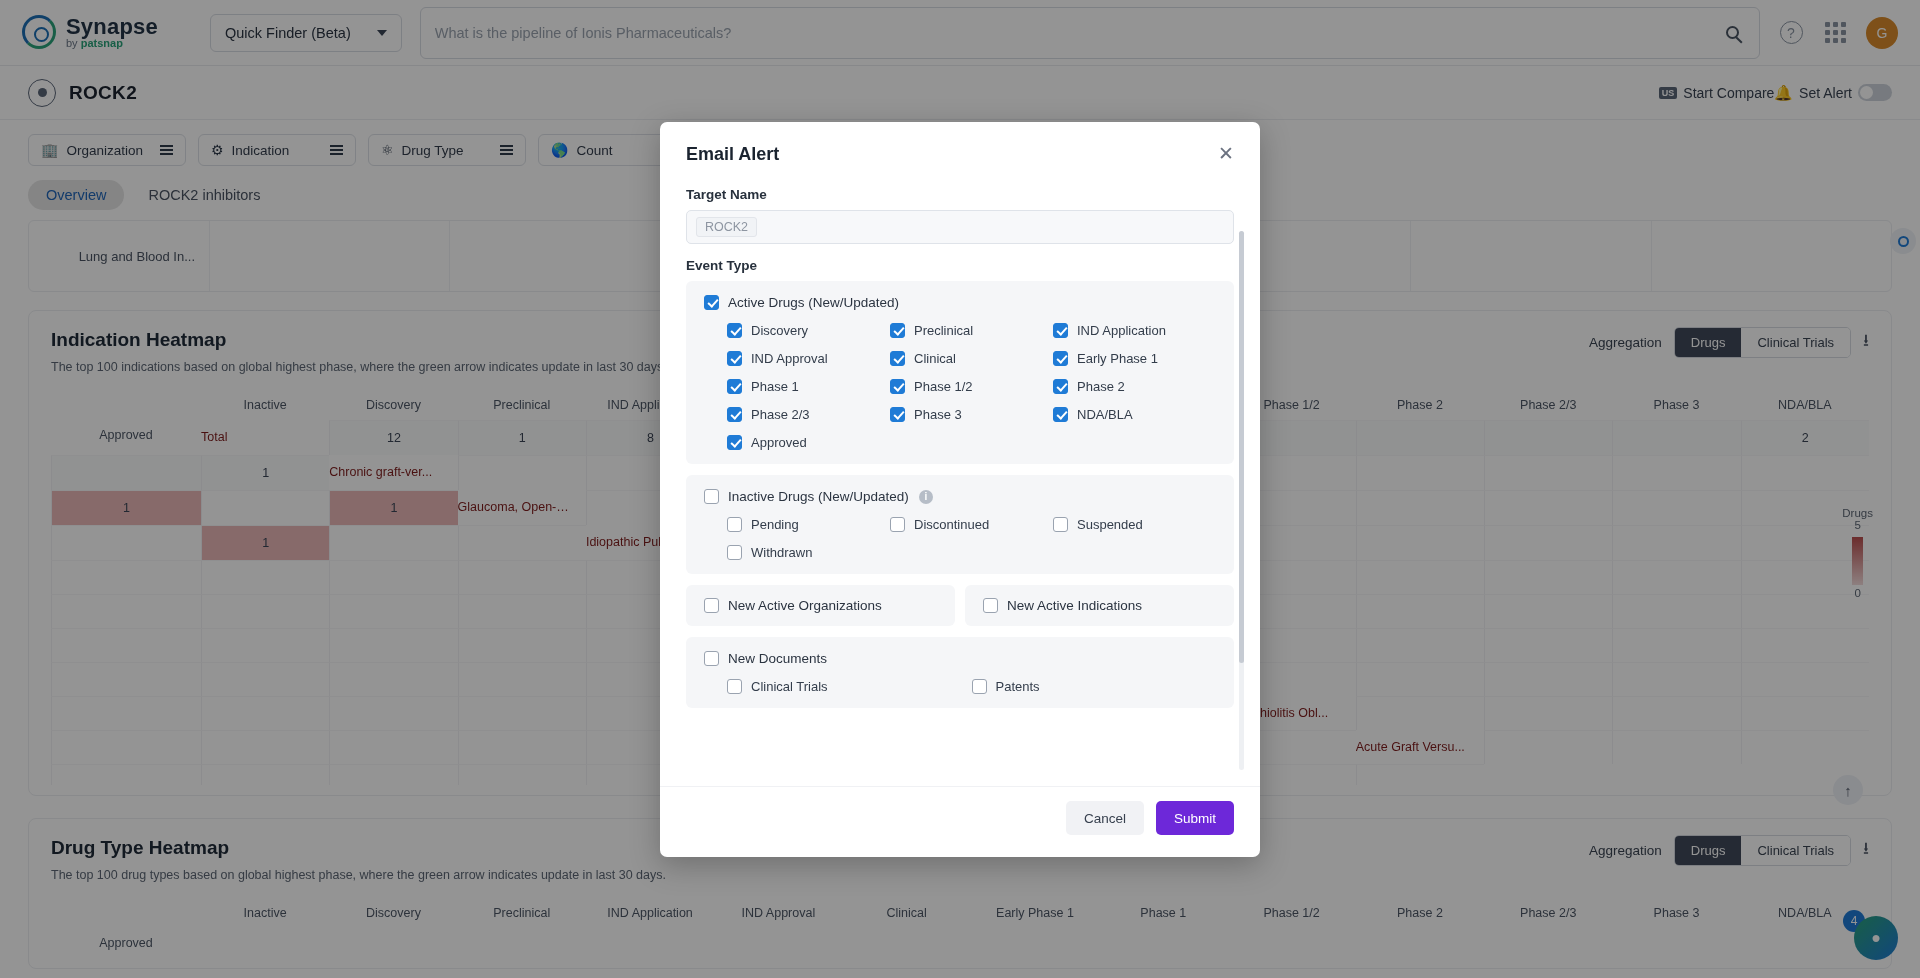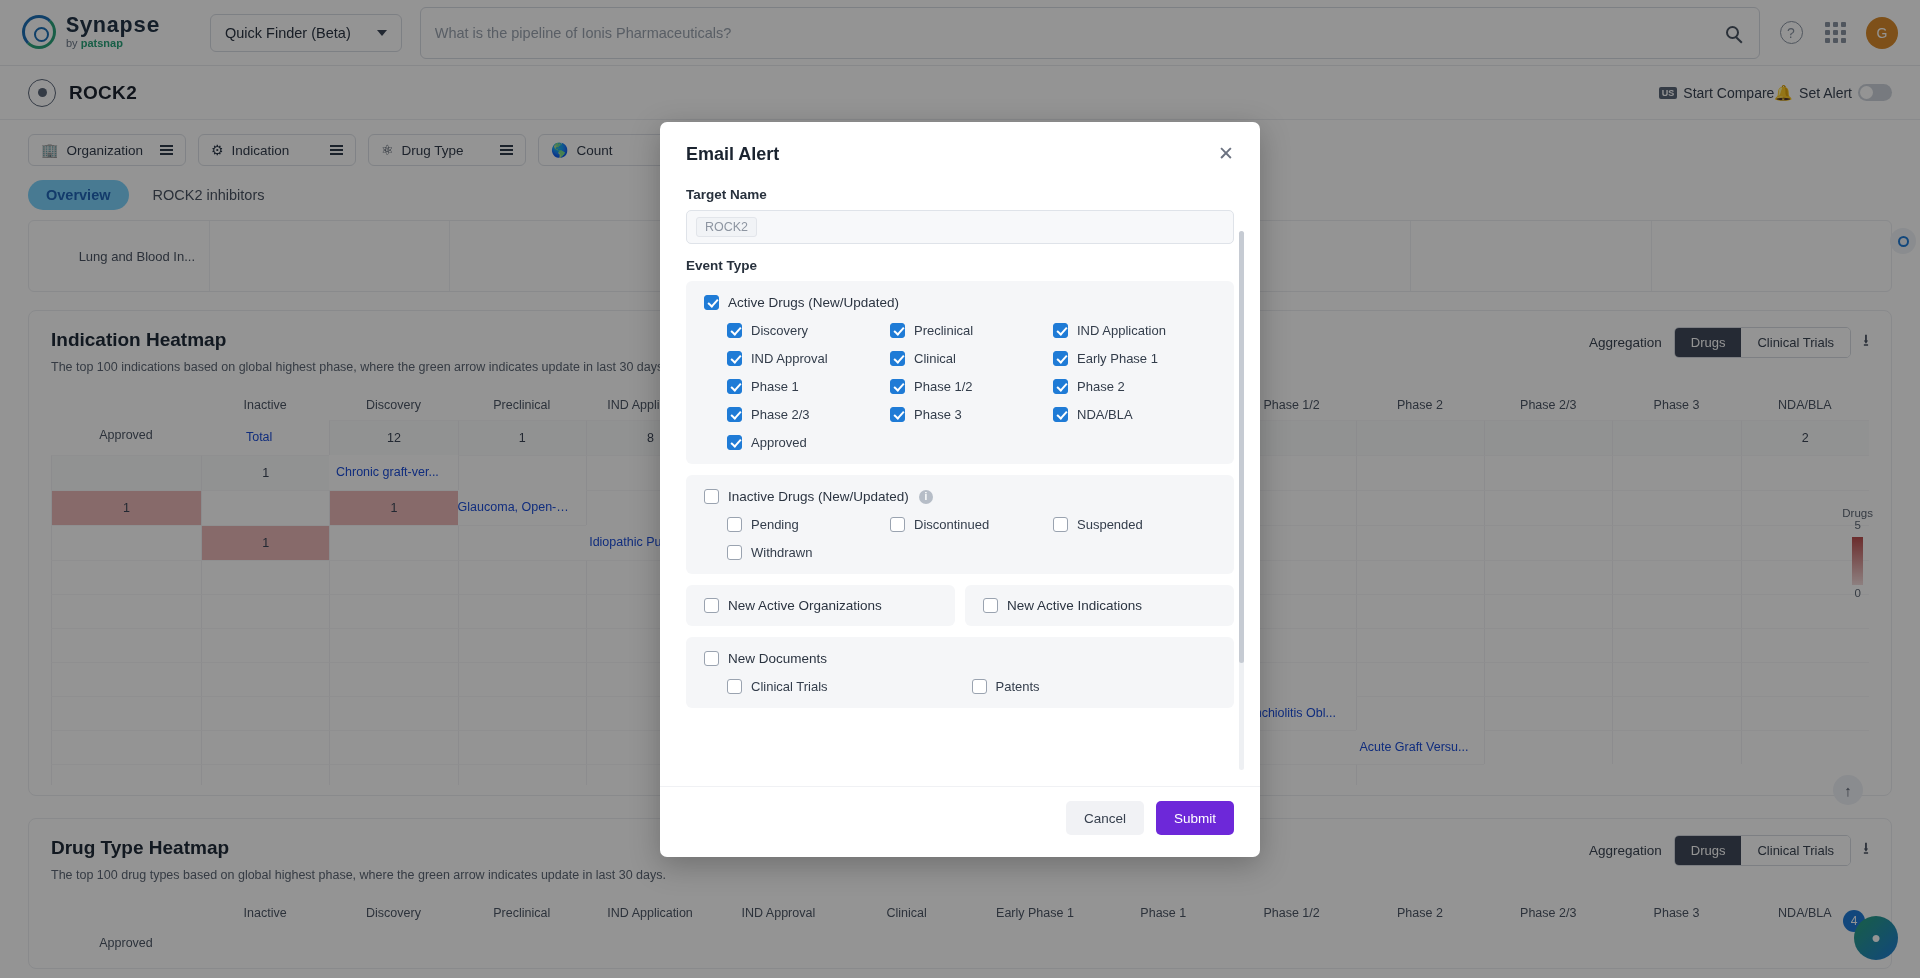--- a/index.html
+++ b/index.html
@@ -25,21 +25,21 @@
     border: 3px solid #2aa37a;
     border-top-color: #1c6fb5; border-left-color: #1c6fb5;
     position: relative; flex: none;
   }
   .logo-mark::after {
     content: ""; position: absolute; left: 50%; top: 50%;
     width: 11px; height: 11px; margin: -5.5px 0 0 -5.5px;
     border-radius: 50%; border: 2px solid #1c6fb5;
   }
   .logo-txt { line-height: 1.05; }
-  .logo-name { font-size: 22px; font-weight: 700; color: #243447; letter-spacing: .2px; font-family: Liberation Mono, monospace; }
+  .logo-name { font-size: 22px; font-weight: 700; color: #243447; letter-spacing: .2px; }
   .logo-sub { font-size: 11px; color: #6b7787; }
   .logo-sub b { color: #2aa37a; font-weight: 700; }
 
   .finder {
     height: 38px; min-width: 180px; border: 1px solid #d8dce3; border-radius: 6px;
     display: flex; align-items: center; justify-content: space-between;
     padding: 0 14px; gap: 26px; font-size: 14.5px; color: #2b3543; background: #fff;
     cursor: pointer;
   }
   .caret { width: 0; height: 0; border-left: 5px solid transparent;
@@ -95,21 +95,21 @@
   .chip .gl { font-size: 14px; color: #2f3b4b; }
   .sliders { display: flex; flex-direction: column; gap: 2px; width: 13px; }
   .sliders i { height: 2px; background: #2f3b4b; display: block; position: relative; }
   .sliders i:nth-child(1) { width: 13px; }
   .sliders i:nth-child(2) { width: 13px; }
   .sliders i:nth-child(3) { width: 13px; }
 
   
   .tabs { display: flex; gap: 6px; padding: 14px 28px 0; align-items: center; }
   .tab { font-size: 14.5px; padding: 7px 18px; border-radius: 16px; color: #4a5463; cursor: pointer; }
-  .tab.active { background: #7dd3fc; color: #2166b8; font-weight: 700; }
+  .tab.active { background: #e5e5e5; color: #2166b8; font-weight: 400; }
 
   
   .strip { margin: 10px 28px 0; border: 1px solid #eceef2; border-radius: 6px; height: 72px;
            display: grid; grid-template-columns: 180px repeat(7, 1fr); }
   .strip .rl { display: flex; align-items: center; justify-content: flex-end; padding-right: 14px;
                font-size: 13px; color: #4a5463; }
   .strip .cc { border-left: 1px solid #f0f1f4; }
 
   
   .card { margin: 18px 28px 0; border: 1px solid #eceef2; border-radius: 8px; background: #fff;
@@ -118,21 +118,21 @@
   .card-sub { font-size: 12.5px; color: #5d6775; margin-top: 9px; }
   .card-toolbar { position: absolute; right: 22px; top: 16px; display: flex; align-items: center; gap: 12px; }
   .agg-label { font-size: 13.5px; color: #3b4553; }
   .segbtns { display: flex; border: 1px solid #d7dbe2; border-radius: 5px; overflow: hidden; }
   .segbtn { font-size: 13px; padding: 7px 16px; background: #fff; color: #3b4553; cursor: pointer; }
   .segbtn.on { background: #40495a; color: #fff; }
   .dl-ic { font-size: 17px; color: #4a5463; cursor: pointer; }
 
   .hm { margin-top: 16px; display: grid; grid-template-columns: 150px repeat(13, 1fr); font-size: 12.5px; }
   .hm .hcell { text-align: center; color: #4d5766; padding: 8px 2px; }
-  .hm .rlab { text-align: center; padding: 10px 12px 10px 0; color: #1d4ed8; white-space: nowrap;
+  .hm .rlab { text-align: left; padding: 10px 12px 10px 0; color: #7f1d1d; white-space: nowrap;
               overflow: hidden; text-overflow: ellipsis; }
   .hm .cell { border-left: 1px solid #f1f2f5; border-top: 1px solid #f6f7f9; text-align: center;
               padding: 10px 2px; color: #3c4656; }
   .hm .tot { background: #fafbfc; }
   .hm .hl { background: #e8b7b7; }
 
   .legend { position: absolute; right: 18px; top: 196px; text-align: center; font-size: 11.5px; color: #5d6775; }
   .legend .bar { width: 11px; height: 48px; margin: 6px auto 2px;
                  background: linear-gradient(#b94e4e, #f3dcdc); }
 

